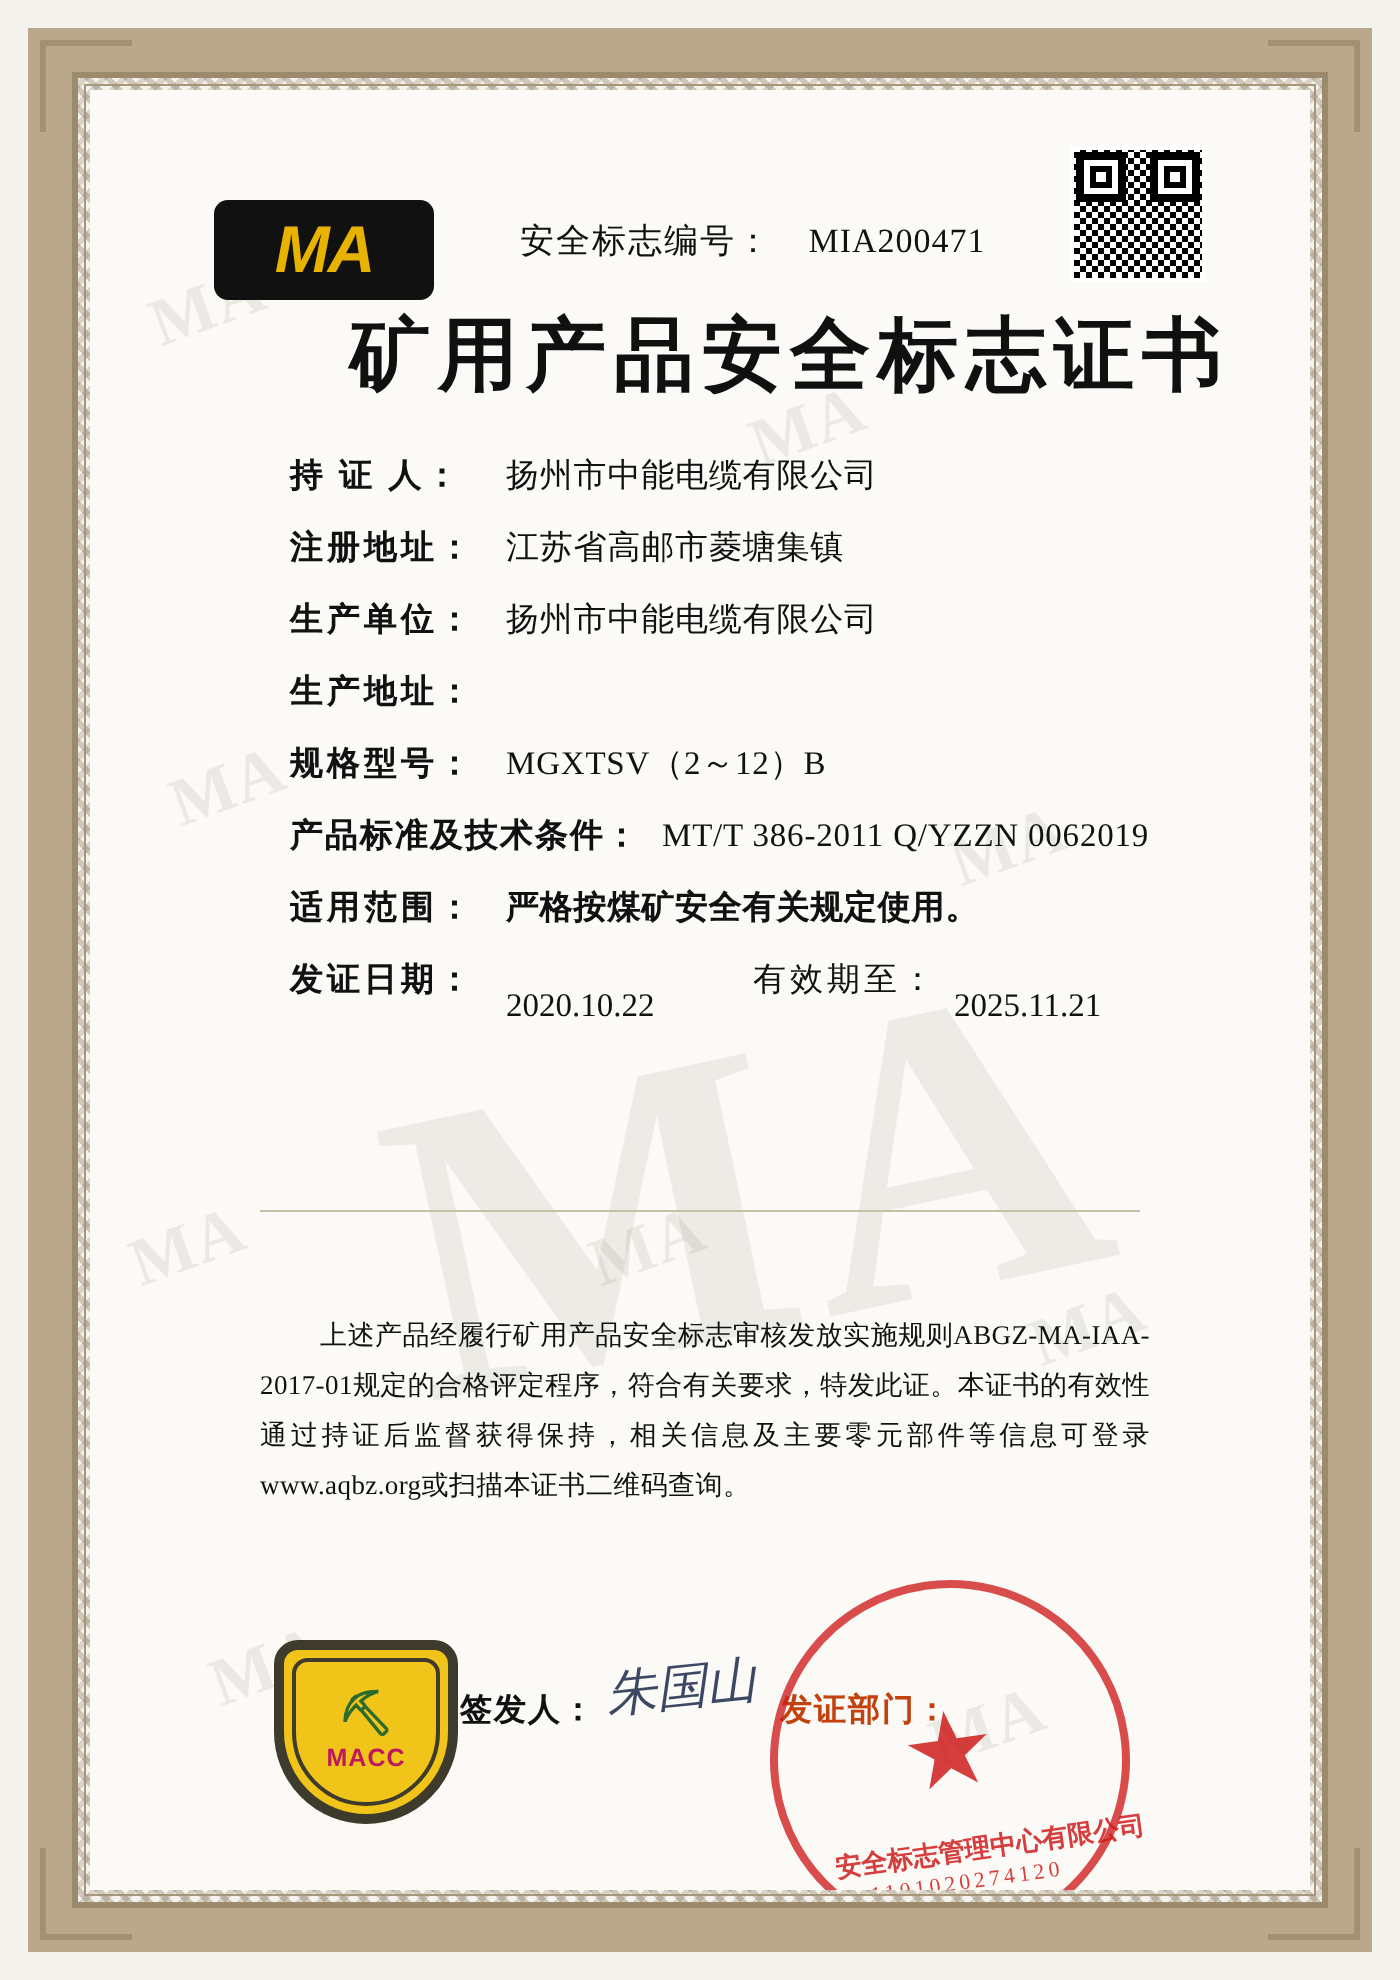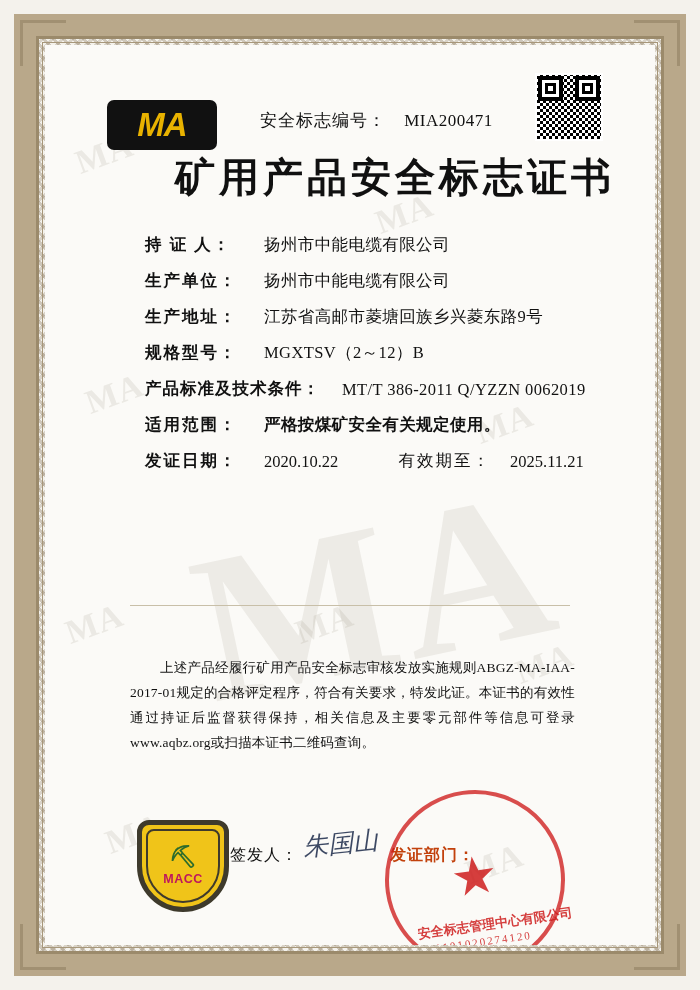--- a/index.html
+++ b/index.html
@@ -179,26 +179,25 @@
 
   
   .fields {
     position: absolute;
     left: 100px;
     top: 175px;
     width: 510px;
   }
   .row {
     display: flex;
-    align-items: flex-end;
+    align-items: center;
     height: 36px;
     font-size: 16.5px;
     color: #111;
     font-family: "Liberation Serif", serif;
-    gap: 11px;
   }
   .row .k {
     width: 108px;
     flex: none;
     font-weight: bold;
     letter-spacing: 2px;
     white-space: nowrap;
   }
   .row .k.wide { width: 186px; letter-spacing: 1px; }
   .row .v {
@@ -246,21 +245,21 @@
 
   
   .sig-row {
     position: absolute;
     left: 185px;
     top: 800px;
     font-size: 16px;
     font-family: "Liberation Serif", serif;
     color: #111;
   }
-  .sig-row .lbl { font-weight: normal; letter-spacing: 1px; }
+  .sig-row .lbl { font-weight: bold; letter-spacing: 1px; }
   .sig-name {
     position: absolute;
     left: 258px;
     top: 782px;
     font-size: 25px;
     color: #1b2a4a;
     font-family: "Liberation Serif", serif;
     font-style: italic;
     transform: rotate(-6deg);
     opacity: .85;
@@ -402,29 +401,32 @@
 
     <div class="title">矿用产品安全标志证书</div>
 
     <div class="fields">
 
       <div class="row">
         <span class="k">持 证 人：</span>
         <span class="v">扬州市中能电缆有限公司</span>
       </div>
 
+      <div class="row">
+        <span class="k">注册地址：</span>
+        <span class="v">江苏省高邮市菱塘集镇</span>
+      </div>
 
       <div class="row">
         <span class="k">生产单位：</span>
         <span class="v">扬州市中能电缆有限公司</span>
       </div>
 
       <div class="row">
         <span class="k">生产地址：</span>
-        <span class="v">江苏省高邮市菱塘回族乡兴菱东路9号</span>
       </div>
 
 
       <div class="row">
         <span class="k">规格型号：</span>
         <span class="v">MGXTSV（2～12）B</span>
       </div>
 
       <div class="row">
         <span class="k wide">产品标准及技术条件：</span>

